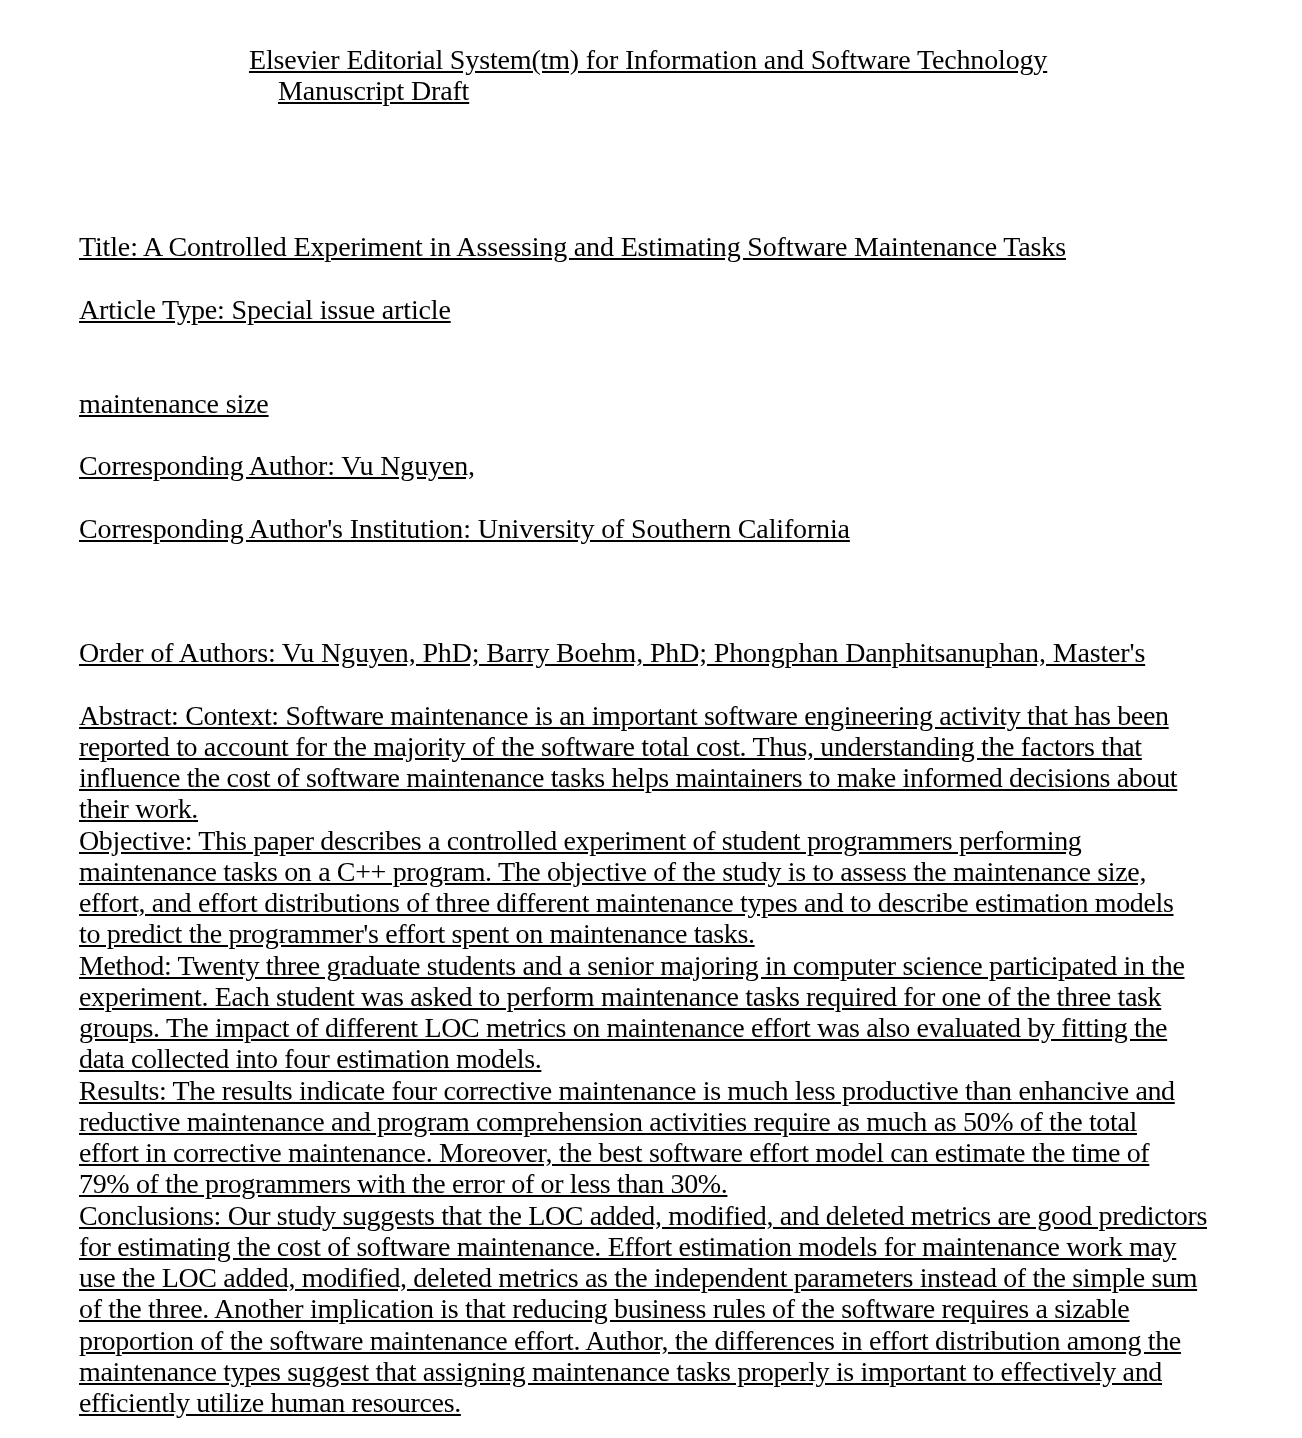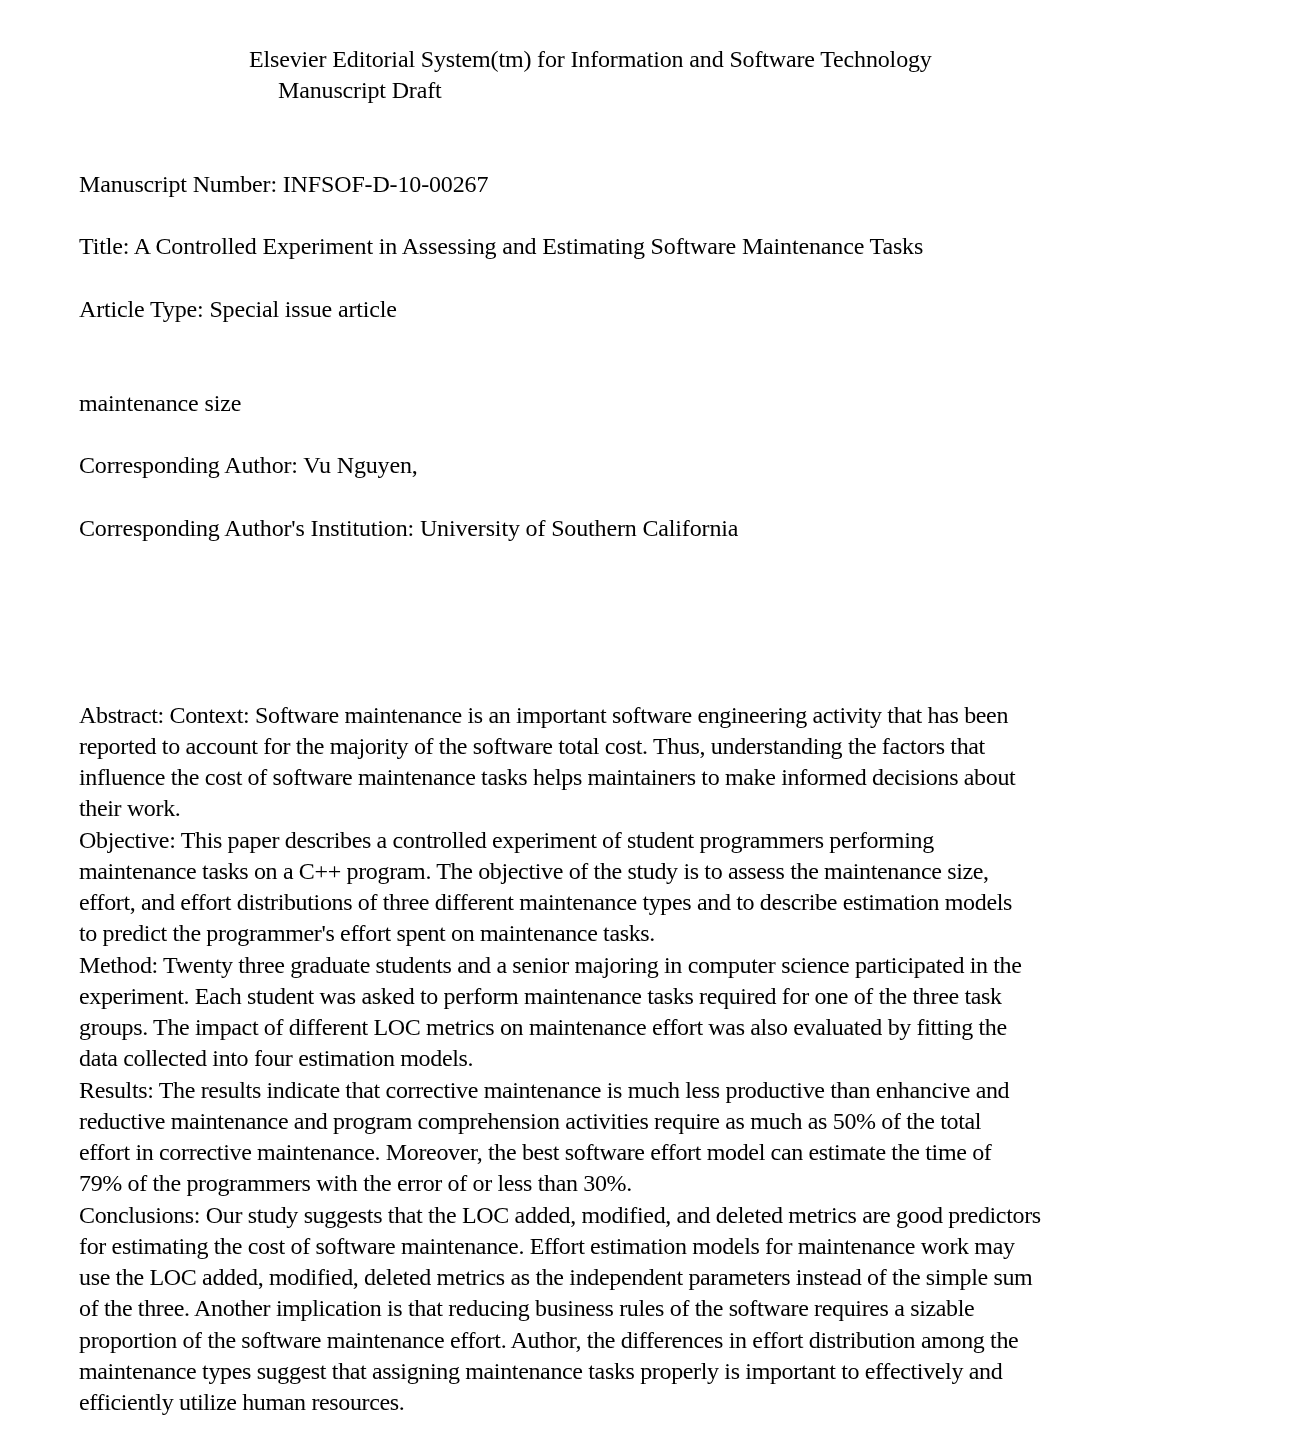--- a/index.html
+++ b/index.html
@@ -18,60 +18,61 @@
     .doc {
       position: absolute;
       left: 0;
       top: 0;
       width: 1302px;
       height: 1438px;
     }
     .line {
       position: absolute;
       white-space: nowrap;
-      font-size: 24px;
+      font-size: 28px;
       line-height: 31px;
       letter-spacing: -0.15px;
+      text-decoration: underline;
     }
     .hdr1 { left: 249px; top: 44px; }
     .hdr2 { left: 278px; top: 75px; }
     .field { left: 79px; }
     .tight { letter-spacing: -0.35px; }
   </style>
 </head>
 <body>
 
 <div class="doc">
 
   <div class="line hdr1">Elsevier Editorial System(tm) for Information and Software Technology</div>
   <div class="line hdr2">Manuscript Draft</div>
 
-  <div class="line field" style="top:169px">Manuscript Number: INFSOF-D-10-00267</div>
   <div class="line field" style="top:294px">Article Type: Special issue article</div>
   <div class="line field" style="top:231px">Title: A Controlled Experiment in Assessing and Estimating Software Maintenance Tasks</div>
 
   <div class="line field" style="top:388px">maintenance size</div>
 
   <div class="line field" style="top:450px">Corresponding Author: Vu Nguyen,</div>
   <div class="line field" style="top:513px">Corresponding Author's Institution: University of Southern California</div>
+  <div class="line field" style="top:637px">Order of Authors: Vu Nguyen, PhD; Barry  Boehm, PhD; Phongphan Danphitsanuphan, Master's</div>
 
   <div>
     <div class="line field tight" style="top:700px">Abstract: Context:  Software maintenance is an important software engineering activity that has been</div>
     <div class="line field tight" style="top:731px">reported to account for the majority of the software total cost. Thus, understanding the factors that</div>
     <div class="line field tight" style="top:762px">influence the cost of software maintenance tasks helps maintainers to make informed decisions about</div>
     <div class="line field tight" style="top:793px">their work.</div>
     <div class="line field tight" style="top:825px">Objective: This paper describes a controlled experiment of student programmers performing</div>
     <div class="line field tight" style="top:856px">maintenance tasks on a C++ program. The objective of the study is to assess the maintenance size,</div>
     <div class="line field tight" style="top:887px">effort, and effort distributions of three different maintenance types and to describe estimation models</div>
     <div class="line field tight" style="top:918px">to predict the programmer's effort spent on maintenance tasks.</div>
     <div class="line field tight" style="top:950px">Method: Twenty three graduate students and a senior majoring in computer science participated in the</div>
     <div class="line field tight" style="top:981px">experiment. Each student was asked to perform maintenance tasks required for one of the three task</div>
     <div class="line field tight" style="top:1012px">groups. The impact of different LOC metrics on maintenance effort was also evaluated by fitting the</div>
     <div class="line field tight" style="top:1043px">data collected into four estimation models.</div>
-    <div class="line field tight" style="top:1075px">Results: The results indicate that corrective maintenance is much less productive than enhancive and</div>
+    <div class="line field tight" style="top:1075px">Results: The results indicate four corrective maintenance is much less productive than enhancive and</div>
     <div class="line field tight" style="top:1106px">reductive maintenance and program comprehension activities require as much as 50% of the total</div>
     <div class="line field tight" style="top:1137px">effort in corrective maintenance. Moreover, the best software effort model can estimate the time of</div>
     <div class="line field tight" style="top:1168px">79% of the programmers with the error of or less than 30%.</div>
     <div class="line field tight" style="top:1200px">Conclusions: Our study suggests that the LOC added, modified, and deleted metrics are good predictors</div>
     <div class="line field tight" style="top:1231px">for estimating the cost of software maintenance. Effort estimation models for maintenance work may</div>
     <div class="line field tight" style="top:1262px">use the LOC added, modified, deleted metrics as the independent parameters instead of the simple sum</div>
     <div class="line field tight" style="top:1293px">of the three. Another implication is that reducing business rules of the software requires a sizable</div>
     <div class="line field tight" style="top:1325px">proportion of the software maintenance effort. Author, the differences in effort distribution among the</div>
     <div class="line field tight" style="top:1356px">maintenance types suggest that assigning maintenance tasks properly is important to effectively and</div>
     <div class="line field tight" style="top:1387px">efficiently utilize human resources.</div>

